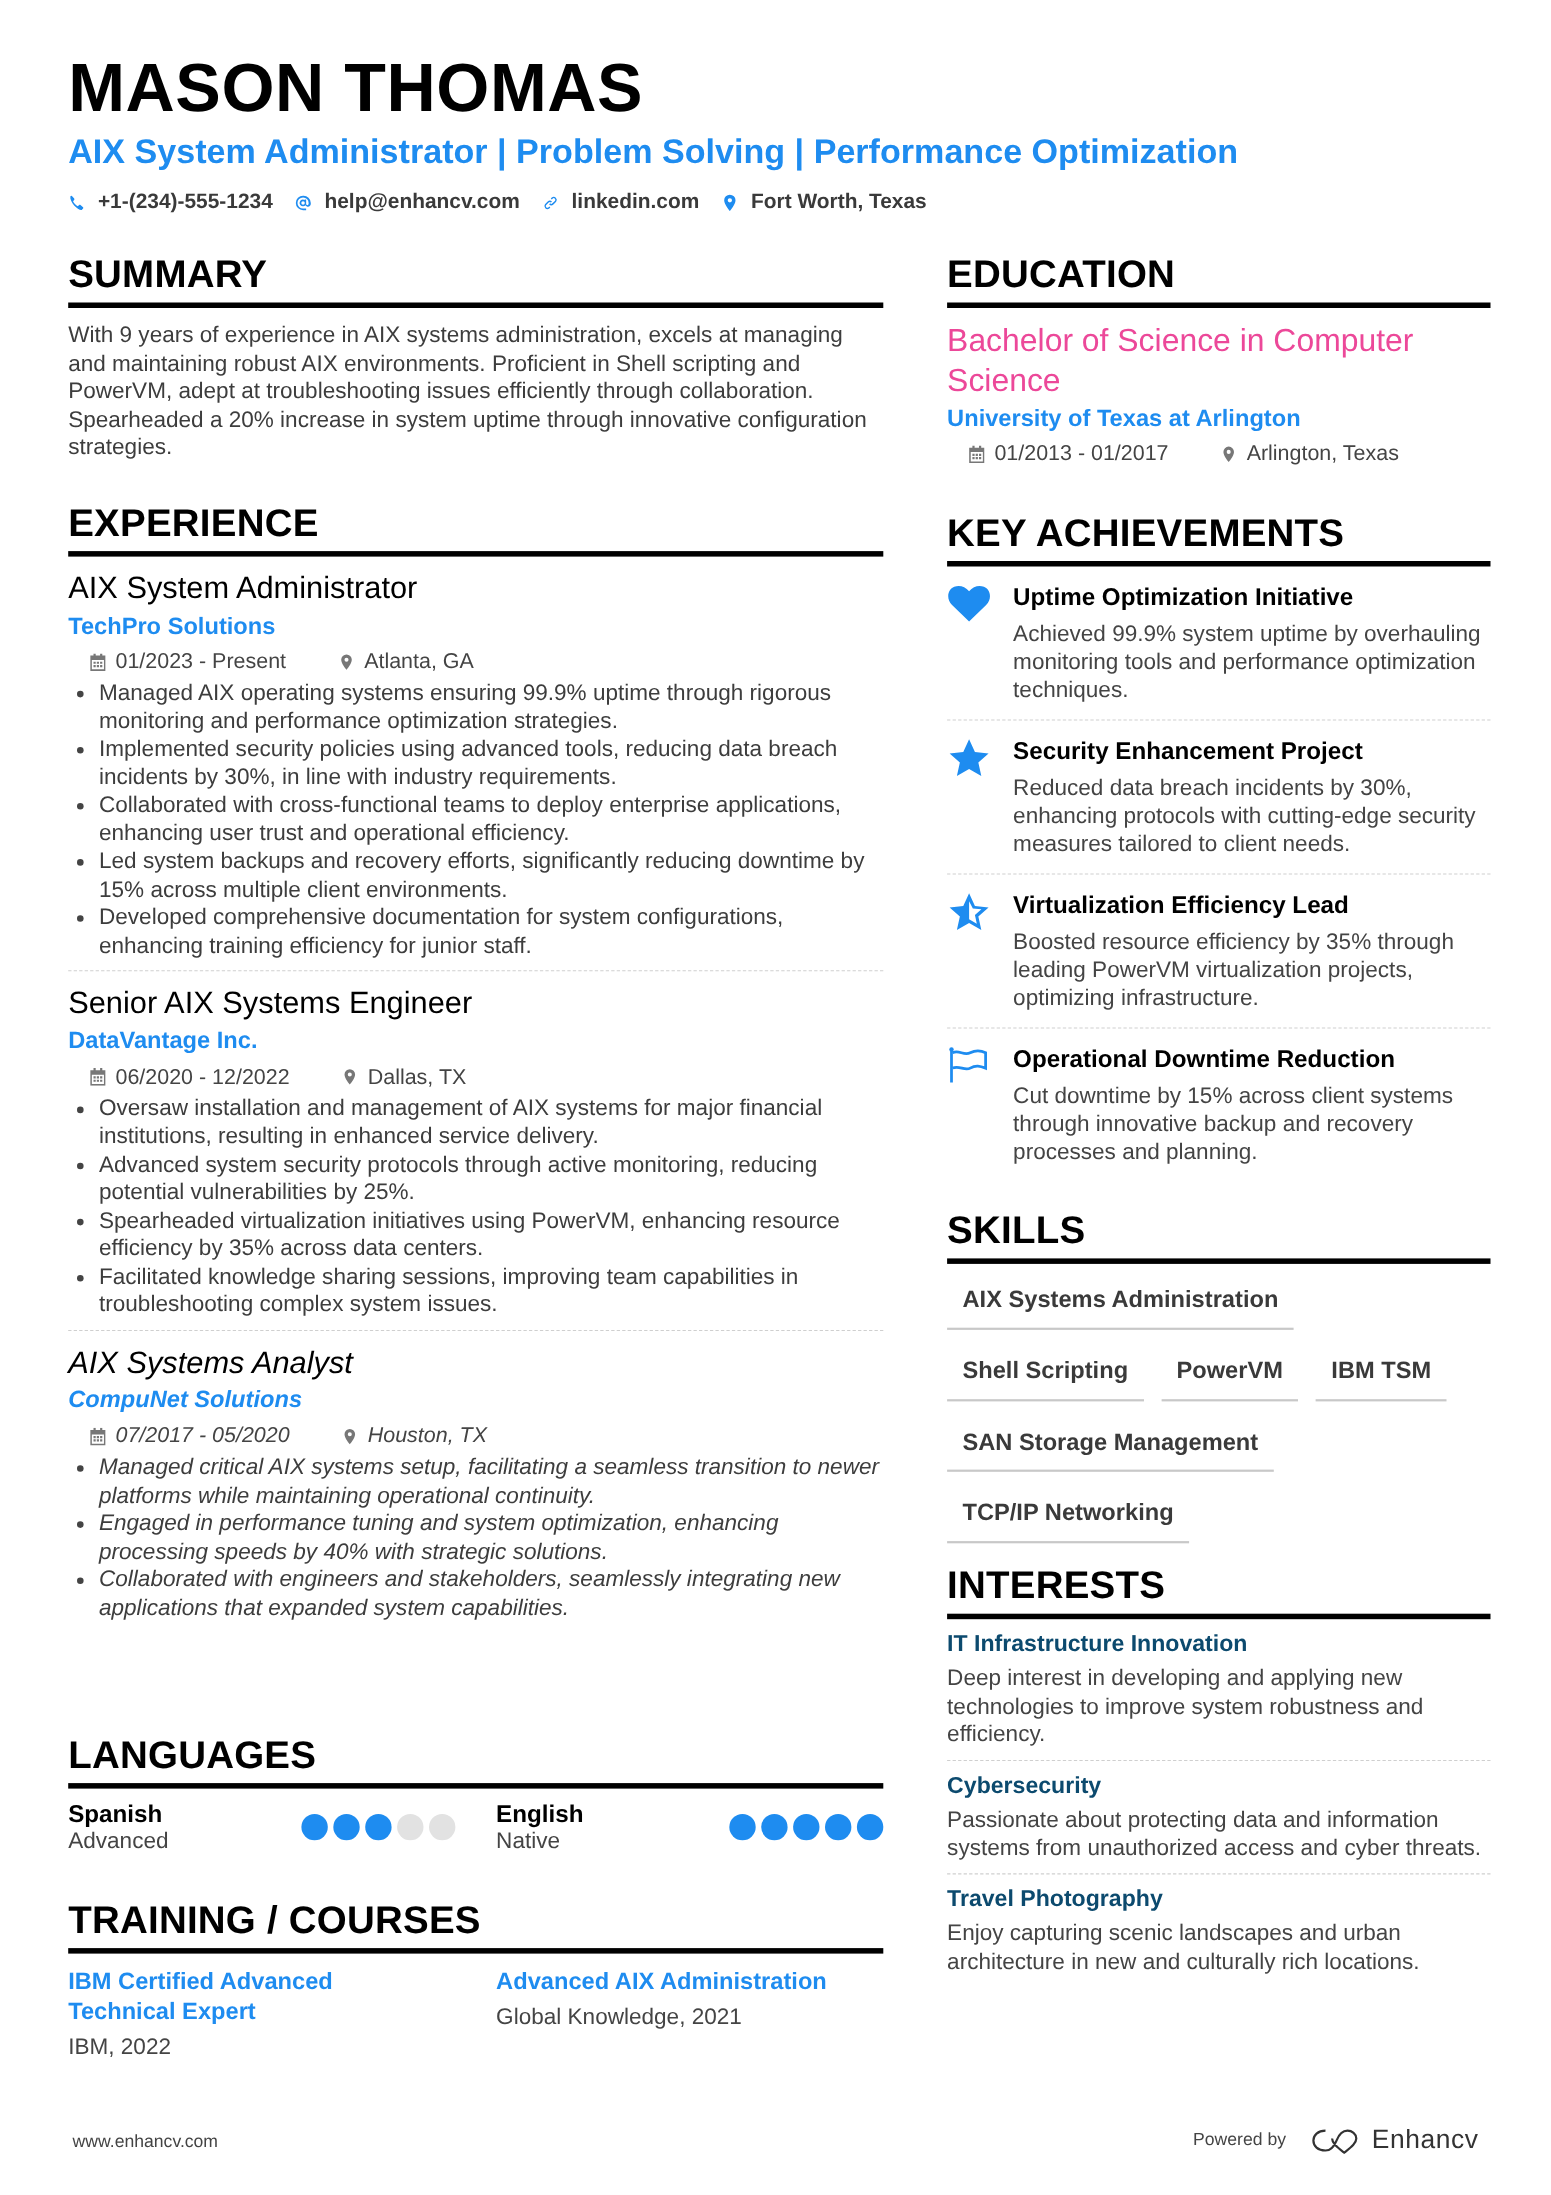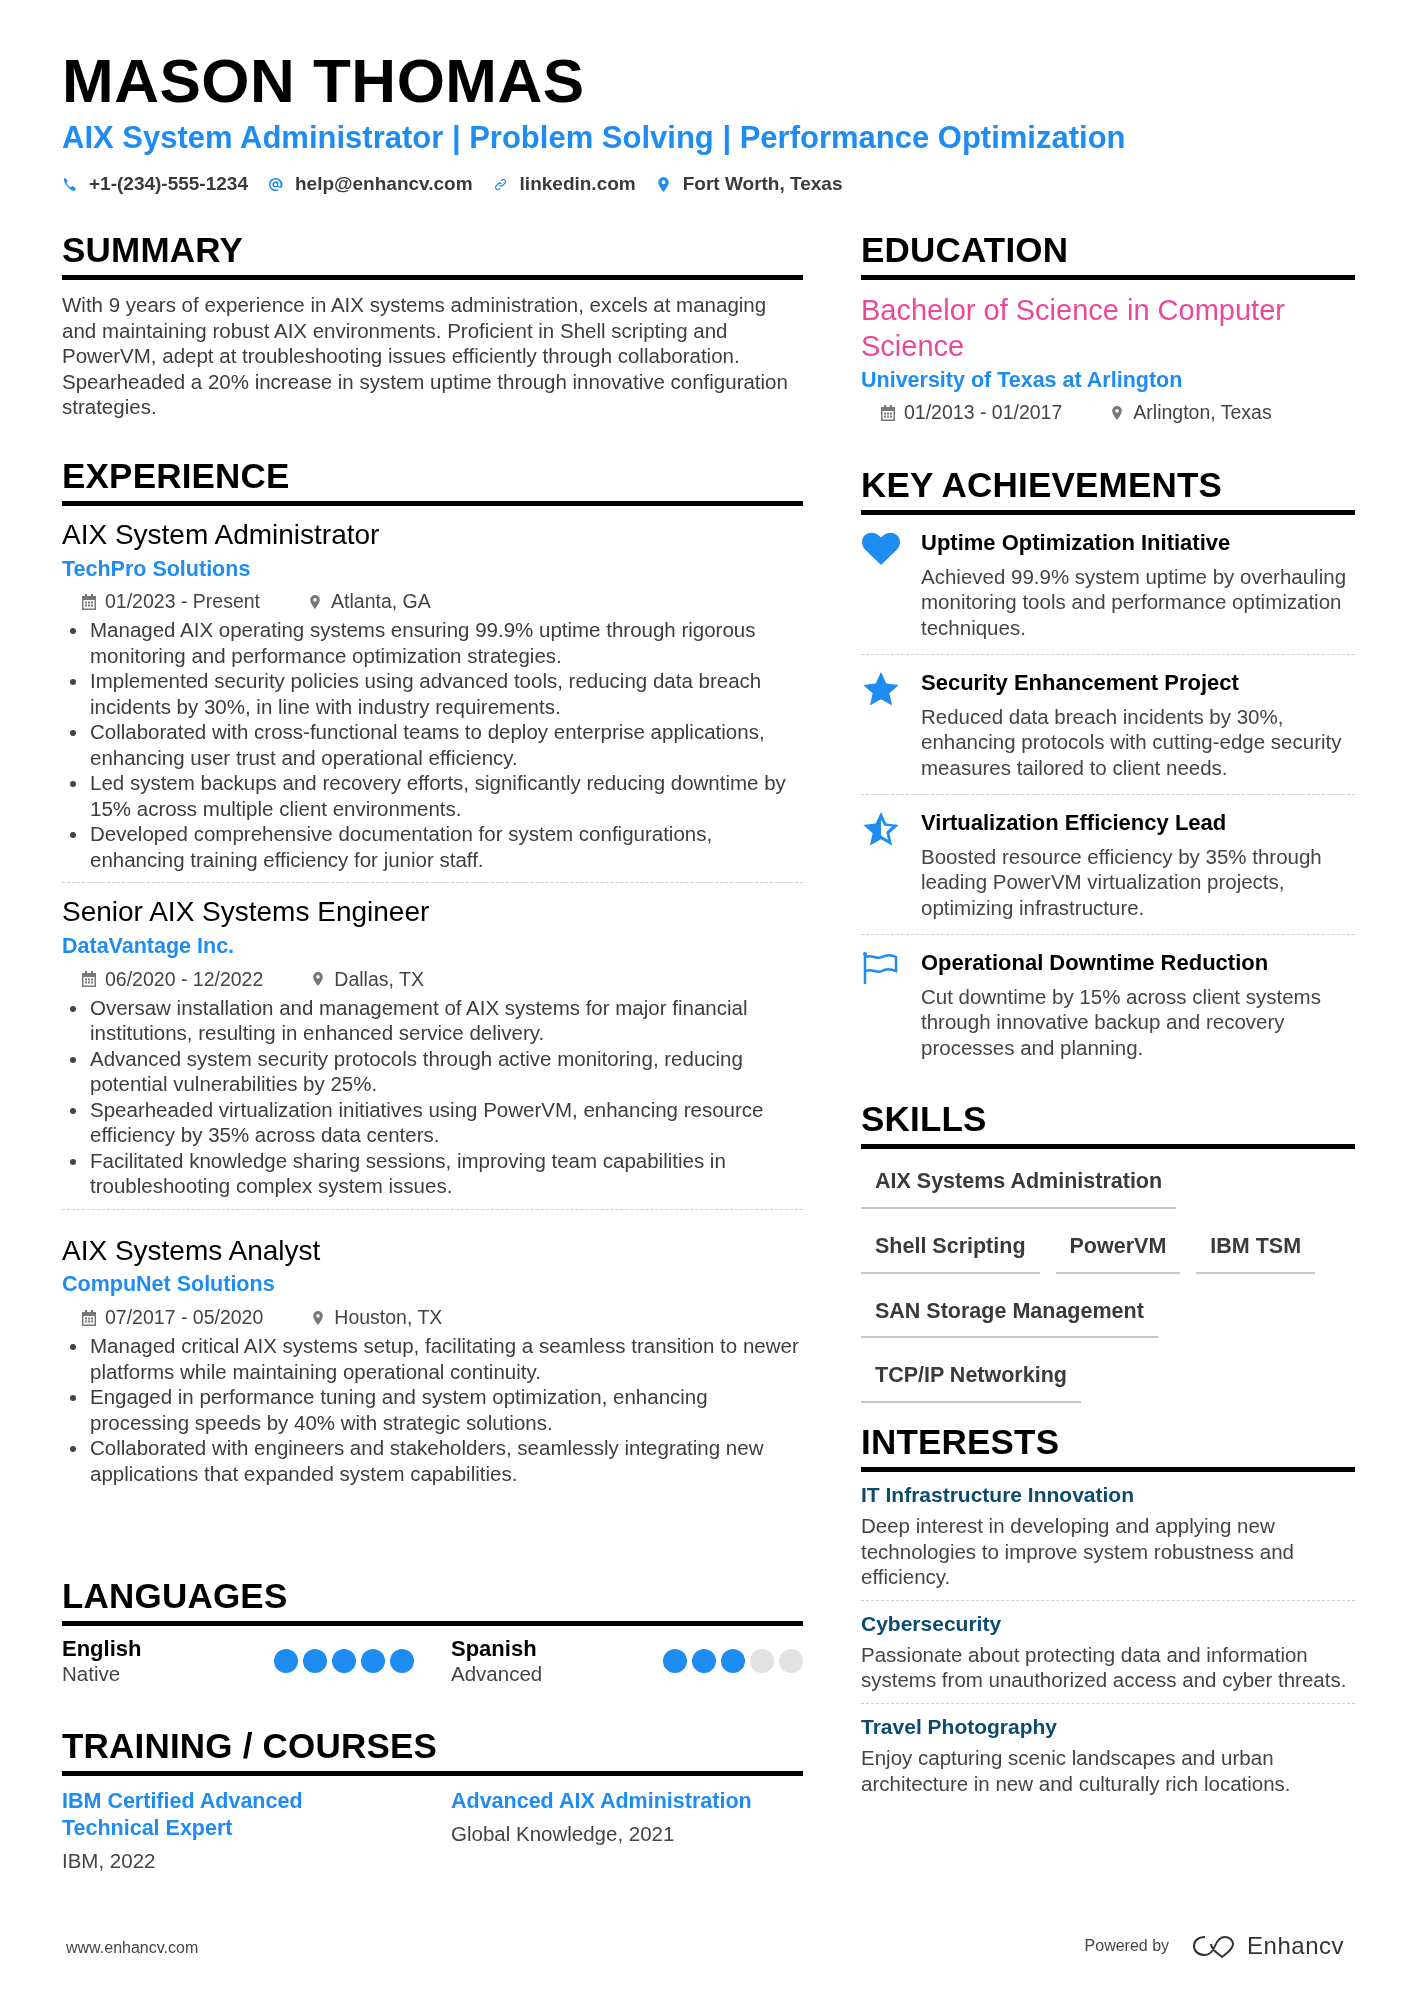--- a/index.html
+++ b/index.html
@@ -159,21 +159,21 @@
     </div>
     <ul class="bullets">
       <li>Oversaw installation and management of AIX systems for major financial institutions, resulting in enhanced service delivery.</li>
       <li>Advanced system security protocols through active monitoring, reducing potential vulnerabilities by 25%.</li>
       <li>Spearheaded virtualization initiatives using PowerVM, enhancing resource efficiency by 35% across data centers.</li>
       <li>Facilitated knowledge sharing sessions, improving team capabilities in troubleshooting complex system issues.</li>
     </ul>
   </div>
   <div class="dash-sep" style="margin-top:10px;"></div>
 
-  <div style="margin-top:24px;">
+  <div style="margin-top:12px;font-style:italic;">
     <div class="job-title">AIX Systems Analyst</div>
     <div class="company">CompuNet Solutions</div>
     <div class="meta">
       <div class="m">
         <svg viewBox="0 0 14 16">
             <path d="M3 0h2v2h4V0h2v2h3v14H0V2h3zM1.5 6v8.5h11V6zM3 7.5h2v2H3zm3 0h2v2H6zm3 0h2v2H9zm-6 3h2v2H3zm3 0h2v2H6zm3 0h2v2H9z"></path>
           </svg>
         <span>07/2017 - 05/2020</span>
       </div>
       <div class="m">
@@ -190,42 +190,42 @@
     </ul>
   </div>
 </div>
 
 <div class="abs col-left" style="top:1578px;">
   <div class="sec-title">LANGUAGES</div>
   <div class="sec-rule" style="margin-top:8px;"></div>
   <div style="display:flex; justify-content:space-between; margin-top:10px;">
     <div class="lang">
       <div>
+        <div class="lang-name">Spanish</div>
+        <div class="lang-level">Advanced</div>
+      </div>
+      <div class="dots">
+        <span class="dot"></span>
+        <span class="dot"></span>
+        <span class="dot"></span>
+        <span class="dot off"></span>
+        <span class="dot off"></span>
+      </div>
+    </div>
+    <div class="lang">
+      <div>
         <div class="lang-name">English</div>
         <div class="lang-level">Native</div>
       </div>
       <div class="dots">
         <span class="dot"></span>
         <span class="dot"></span>
         <span class="dot"></span>
         <span class="dot"></span>
         <span class="dot"></span>
-      </div>
-    </div>
-    <div class="lang">
-      <div>
-        <div class="lang-name">Spanish</div>
-        <div class="lang-level">Advanced</div>
-      </div>
-      <div class="dots">
-        <span class="dot"></span>
-        <span class="dot"></span>
-        <span class="dot"></span>
-        <span class="dot off"></span>
-        <span class="dot off"></span>
       </div>
     </div>
   </div>
 </div>
 
 <div class="abs col-left" style="top:1728px;">
   <div class="sec-title">TRAINING / COURSES</div>
   <div class="sec-rule" style="margin-top:8px;"></div>
   <div style="display:flex; justify-content:space-between; margin-top:12px;">
     <div style="width:352px;">

